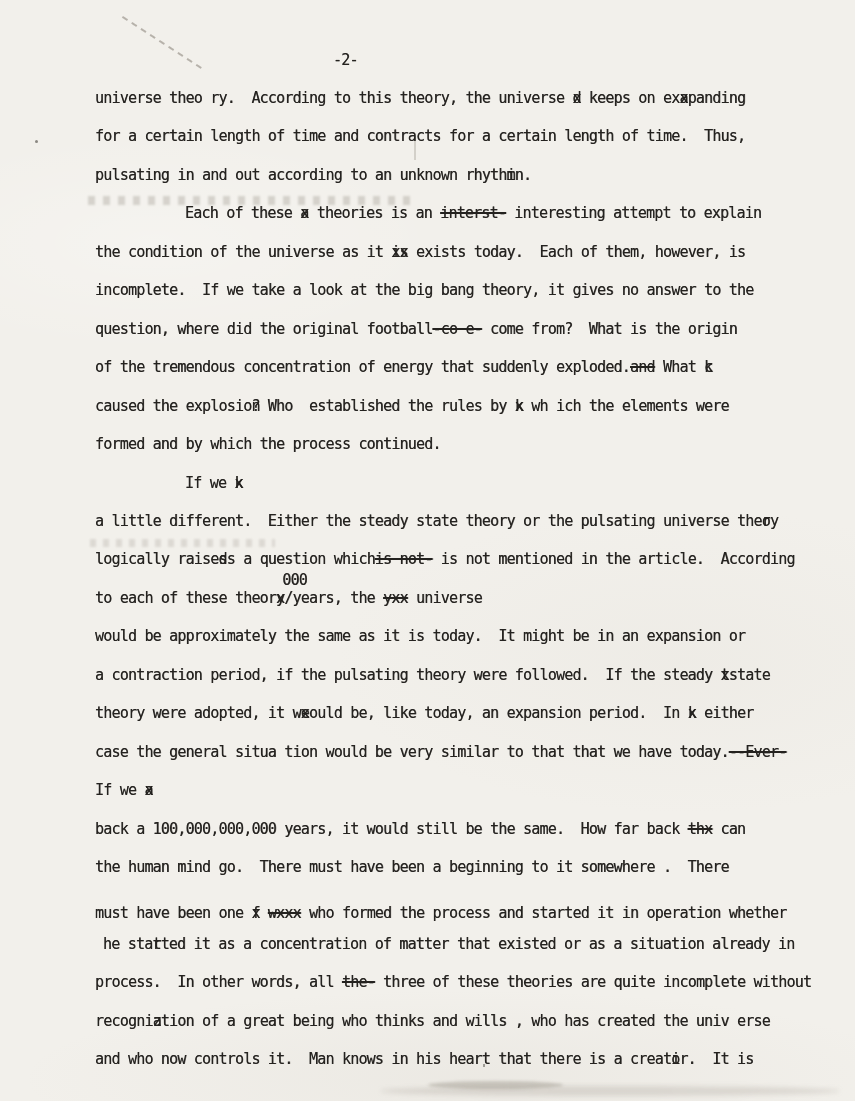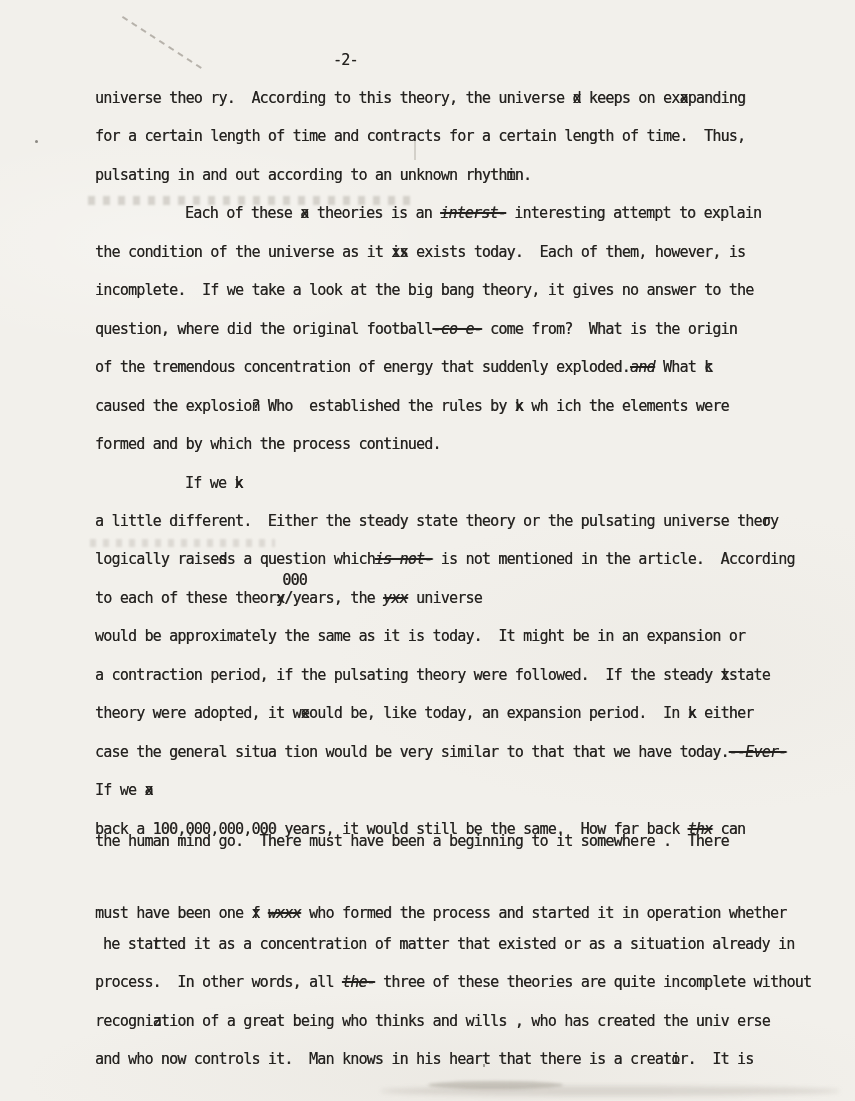--- a/index.html
+++ b/index.html
@@ -15,21 +15,21 @@
     background:
       radial-gradient(ellipse 420px 160px at 18% 22%, rgba(255,255,255,.25), transparent 70%),
       radial-gradient(ellipse 500px 220px at 80% 60%, rgba(210,205,195,.12), transparent 70%),
       radial-gradient(ellipse 600px 120px at 55% 98%, rgba(180,173,160,.10), transparent 75%);
   }
   .line{
     position:absolute;white-space:pre;
     font-size:15px;letter-spacing:-0.8px;line-height:20px;height:20px;
     text-shadow:0.35px 0 0 rgba(35,33,30,.65);
   }
-  .xout{text-decoration:line-through;text-decoration-thickness:1.6px;font-style:italic;}
+  .xout{text-decoration:line-through;text-decoration-thickness:1.6px;}
   .ov{position:relative;display:inline-block;}
   .ovt{position:absolute;left:0;top:0;}
   .ins{position:relative;}
   .insa{position:absolute;left:-2px;top:-19px;}
   
   .pencil{
     position:absolute;left:123px;top:16px;width:96px;height:2px;
     background:repeating-linear-gradient(90deg,rgba(110,102,92,.45) 0 6px,rgba(110,102,92,0) 6px 11px);
     transform:rotate(33deg);transform-origin:0 0;filter:blur(.4px);
   }
@@ -72,21 +72,21 @@
       <div class="line" style="top: 472.5px; left: 185px;"><span>If we </span><span class="ov"><span>k</span><span class="ovt">x</span></span></div>
       <div class="line" style="top: 510.95px; left: 95px;"><span>a little different.  Either the steady state theory or the pulsating universe the</span><span class="ov"><span>o</span><span class="ovt">r</span></span><span>y</span></div>
       <div class="line" style="top: 549.4px; left: 95px;"><span>logically raise</span><span class="ov"><span>d</span><span class="ovt">s</span></span><span>s a question which</span><span class="xout">is not-</span><span> is not mentioned in the article.  According</span></div>
       <div class="line" style="top: 587.85px; left: 95px;"><span>to each of these theor</span><span class="ov"><span>y</span><span class="ovt">x</span></span><span class="ins"><span class="insa">000</span>/years, the </span><span class="xout">yxx</span><span> universe</span></div>
       <div class="line" style="top: 626.3px; left: 95px;"><span>would be approximately the same as it is today.  It might be in an expansion or</span></div>
       <div class="line" style="top: 664.75px; left: 95px;"><span>a contraction period, if the pulsating theory were followed.  If the steady </span><span class="ov"><span>t</span><span class="ovt">x</span></span><span>state</span></div>
       <div class="line" style="top: 703.2px; left: 95px;"><span>theory were adopted, it w</span><span class="ov"><span>e</span><span class="ovt">x</span></span><span>ould be, like today, an expansion period.  In </span><span class="ov"><span>k</span><span class="ovt">x</span></span><span> either</span></div>
       <div class="line" style="top: 741.65px; left: 95px;"><span>case the general situa tion would be very similar to that that we have today.</span><span class="xout">--Ever-</span></div>
       <div class="line" style="top: 780.1px; left: 95px;"><span>If we </span><span class="ov"><span>a</span><span class="ovt">x</span></span></div>
       <div class="line" style="top: 818.55px; left: 95px;"><span>back a 100,000,000,000 years, it would still be the same.  How far back </span><span class="xout">thx</span><span> can</span></div>
-      <div class="line" style="top: 831px; left: 95px;"><span>the human mind go.  There must have been a beginning to it somewhere .  There</span></div>
+      <div class="line" style="top: 857px; left: 95px;"><span>the human mind go.  There must have been a beginning to it somewhere .  There</span></div>
       <div class="line" style="top: 895.45px; left: 95px; margin-top: 8px;"><span>must have been one </span><span class="ov"><span>f</span><span class="ovt">x</span></span><span> </span><span class="xout">wxxx</span><span> who formed the process and started it in operation whether</span></div>
       <div class="line" style="top: 933.9px; left: 95px; margin-left: 8px;"><span>he sta</span><span class="ov"><span>r</span><span class="ovt">t</span></span><span>ted it as a concentration of matter that existed or as a situation already in</span></div>
       <div class="line" style="top: 972.35px; left: 95px;"><span>process.  In other words, all </span><span class="xout">the-</span><span> three of these theories are quite incomplete without</span></div>
       <div class="line" style="top: 1010.8px; left: 95px;"><span>recogni</span><span class="ov"><span>a</span><span class="ovt">z</span></span><span>tion of a great being who thinks and wills , who has created the univ erse</span></div>
       <div class="line" style="top: 1049.25px; left: 95px;"><span>and who now controls it.  Man knows in his heart that there is a creat</span><span class="ov"><span>i</span><span class="ovt">o</span></span><span>r.  It is</span></div>
     </div>
 
   <div class="bs1"></div>
   <div class="bs2"></div>
   <div class="bdot"></div>

